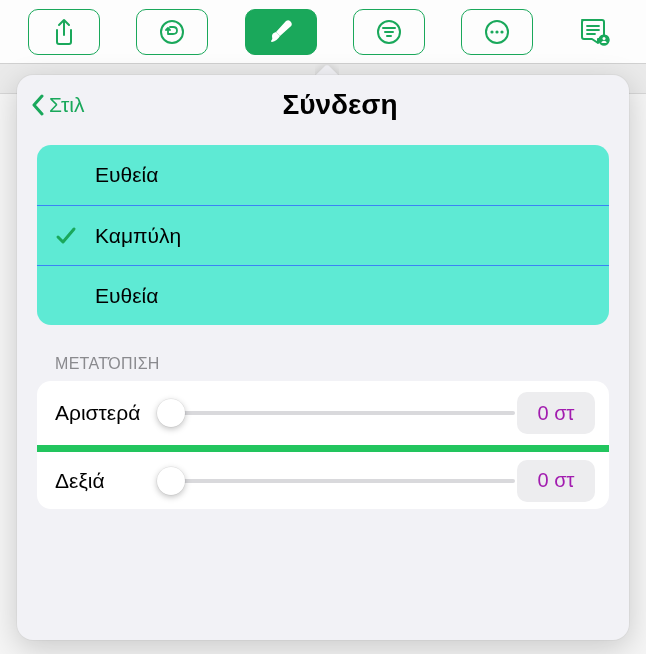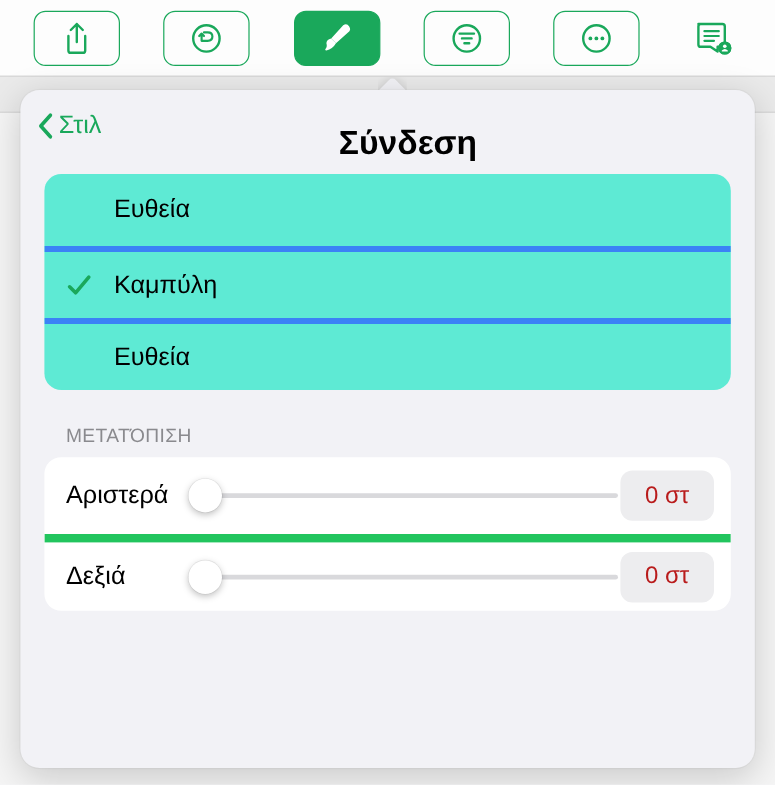--- a/index.html
+++ b/index.html
@@ -71,21 +71,21 @@
       background: #f2f2f6;
       border-radius: 16px;
       box-shadow: 0 8px 30px rgba(0,0,0,0.18), 0 0 0 1px rgba(0,0,0,0.03);
       padding: 0;
       overflow: hidden;
     }
     .popover-header {
       position: relative;
       height: 60px;
       display: flex;
-      align-items: flex-end;
+      align-items: center;
       justify-content: center;
       padding-left: 34px;
     }
     .back-btn {
       position: absolute;
       left: 14px;
       top: 0;
       bottom: 0;
       display: flex;
       align-items: center;
@@ -106,21 +106,21 @@
       overflow: hidden;
     }
     .list-row {
       display: flex;
       align-items: center;
       height: 60px;
       padding: 0 18px 0 18px;
       position: relative;
     }
     .list-row + .list-row {
-      border-top: 5px solid #3b82f6;
+      border-top: 1px solid #3b82f6;
     }
     .list-row .check-col {
       width: 40px;
       display: flex;
       align-items: center;
       justify-content: flex-start;
     }
     .list-row .label {
       font-size: 21px;
       color: #000;
@@ -179,21 +179,21 @@
     }
     .value-box {
       min-width: 78px;
       height: 42px;
       background: #ededef;
       border-radius: 10px;
       display: flex;
       align-items: center;
       justify-content: center;
       font-size: 20px;
-      color: #b91c1c;
+      color: #a21caf;
       padding: 0 12px;
     }
     .gray-strip {
       position: absolute;
       top: 64px;
       left: 0;
       right: 0;
       height: 30px;
       background: #eaeaea;
       border-bottom: 1px solid #d6d6d6;

